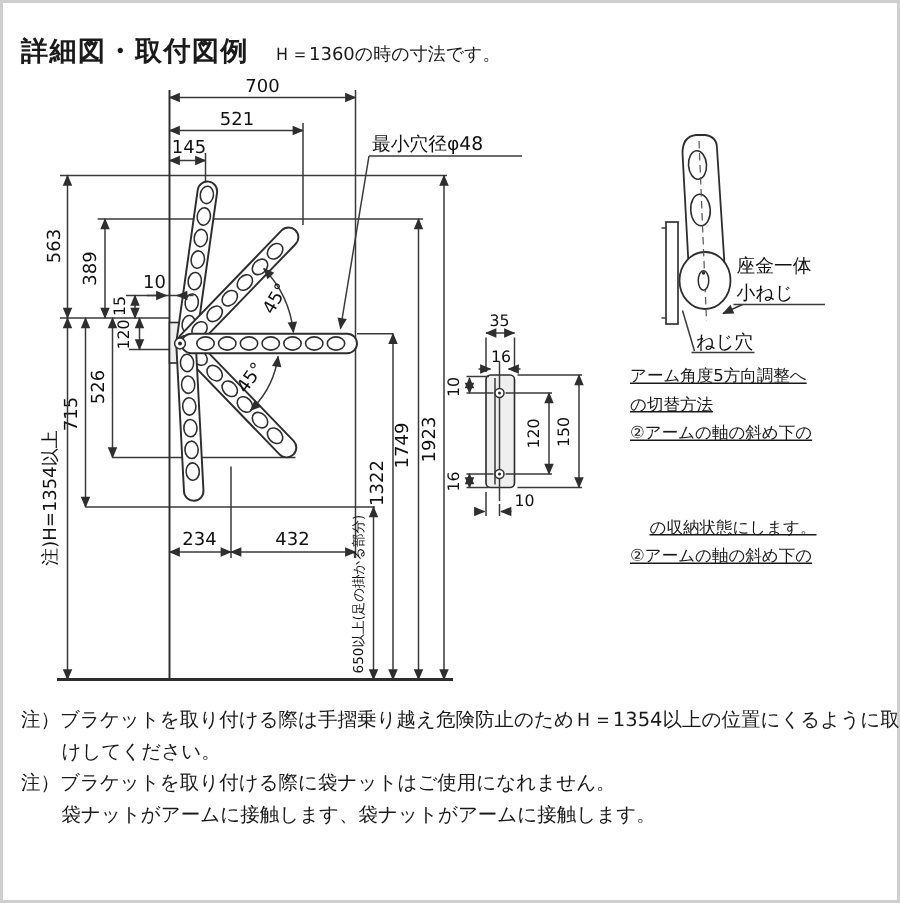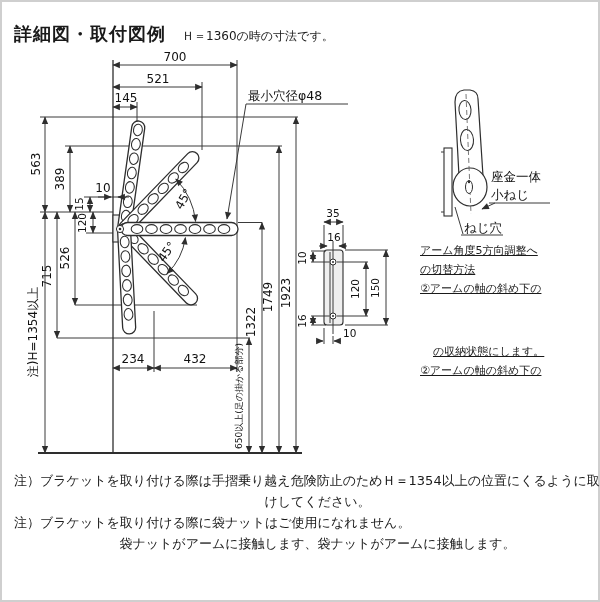--- a/index.html
+++ b/index.html
@@ -15,21 +15,21 @@
   .arm{fill:#fff;stroke:#2e2e2e;stroke-width:1.3;}
   .ov{fill:#fff;stroke:#2e2e2e;stroke-width:1.05;}
   .plate{fill:#efefef;stroke:#2e2e2e;stroke-width:1.1;}
   .dt{font-size:12px;fill:#111;}
   .dts{font-size:10.5px;fill:#111;}
   .jt{font-size:12.5px;fill:#111;}
   .instr{position:absolute;left:420px;top:241px;width:178px;font-size:11px;line-height:19px;white-space:nowrap;text-decoration:underline;}
   .instr div.ind{padding-left:13px;margin-top:44px;}
   .notes{position:absolute;left:14px;top:470px;width:580px;font-size:13px;line-height:21px;}
   .notes div{white-space:nowrap;}
-  .notes div.ind{padding-left:27px;text-align:center;}
+  .notes div.ind{padding-left:27px;}
 </style>
 </head>
 <body>
 
 <div class="frame"></div>
 
 <div class="hdr">
   <span class="t">詳細図・取付図例</span><span class="s">Ｈ＝1360の時の寸法です。</span>
 </div>
 

